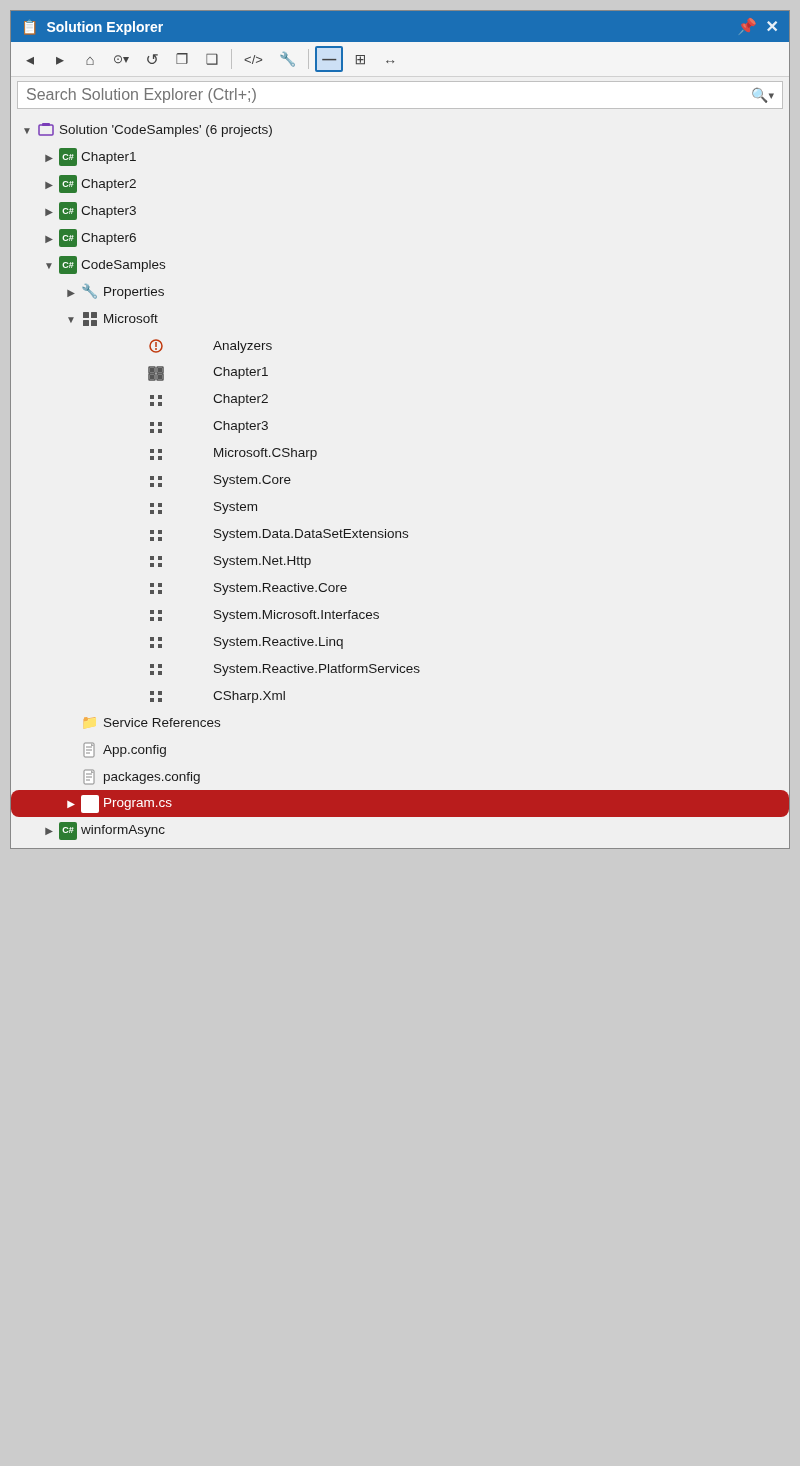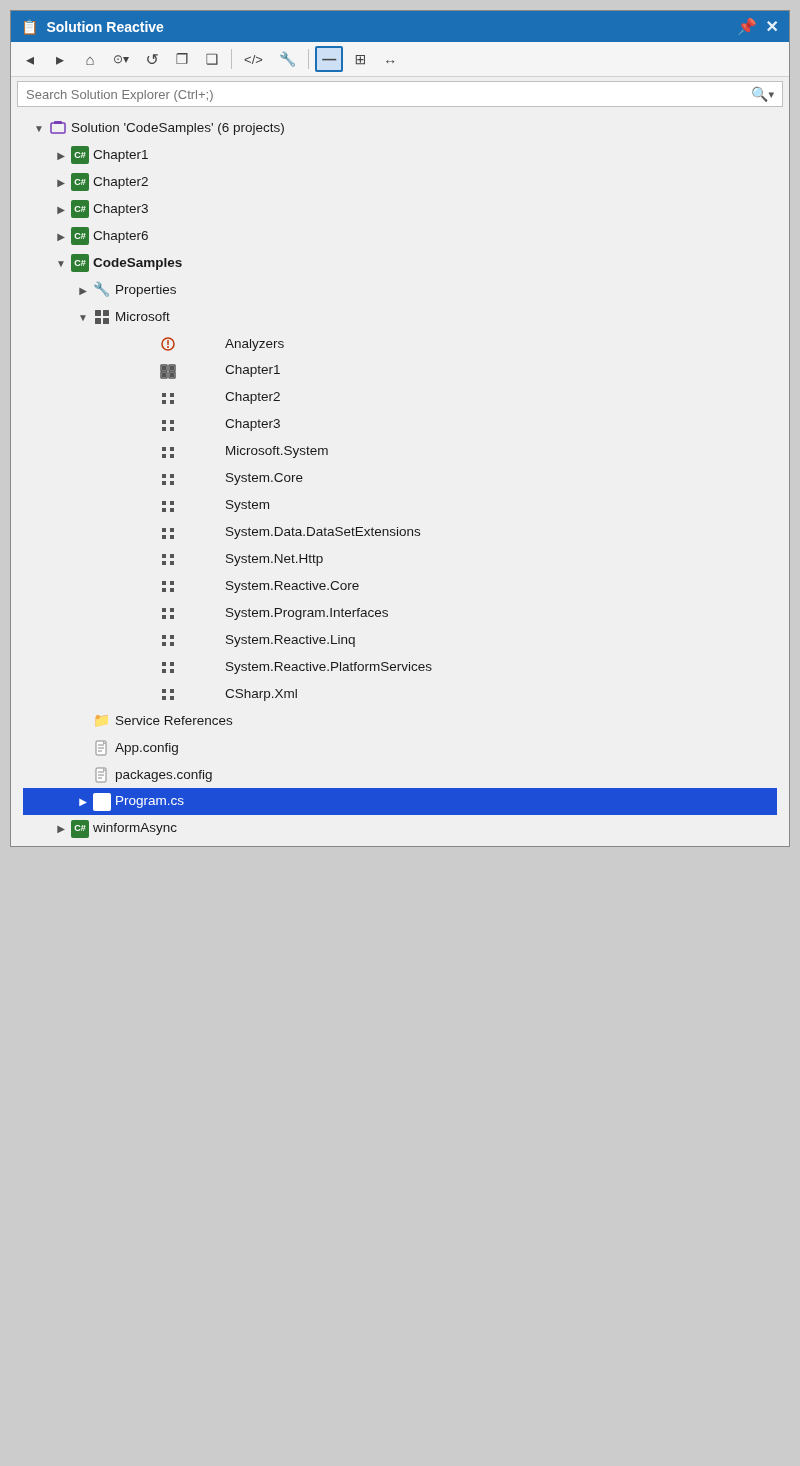--- a/index.html
+++ b/index.html
@@ -82,46 +82,47 @@
       margin: 4px 6px;
       display: flex;
       align-items: center;
       font-size: 13px;
       color: #888;
     }
     .search-bar input {
       border: none;
       outline: none;
       flex: 1;
-      font-size: 13px;
+      font-size: 16px;
       color: #0c4a6e;
       background: transparent;
     }
     .search-icon {
       font-size: 14px;
       color: #555;
       margin-left: 4px;
     }
     .tree-container {
-      padding: 4px 12px;
+      padding: 4px 0;
       overflow-y: auto;
       font-size: 13.5px;
     }
     .tree-item {
       display: flex;
       align-items: center;
       padding: 2px 0;
       cursor: pointer;
       white-space: nowrap;
       color: #1a1a1a;
       line-height: 1.7;
     }
     .tree-item.selected {
-      background: #1d4ed8;
+      background: #b91c1c;
       color: white;
+      border-radius: 8px;
     }
     .tree-item.selected .item-icon { filter: brightness(10); }
     .indent-0 { padding-left: 8px; }
     .indent-1 { padding-left: 30px; }
     .indent-2 { padding-left: 52px; }
     .indent-3 { padding-left: 74px; gap: 44px; }
     .expand-arrow {
       display: inline-flex;
       align-items: center;
       justify-content: center;
@@ -169,32 +170,32 @@
     }
     
     .icon-folder {
       font-size: 14px;
       color: #d4a017;
     }
     .item-label {
       user-select: none;
     }
     .item-label.bold {
-      font-weight: bold;
+      font-weight: normal;
     }
   </style>
 </head>
 <body>
 
 <div class="window">
 
   <div class="title-bar">
     <div class="title-bar-left">
       <span>📋</span>
-      <span>Solution Reactive</span>
+      <span>Solution Explorer</span>
     </div>
     <div class="title-bar-controls">
       <span title="Pin">📌</span>
       <span title="Close">✕</span>
     </div>
   </div>
 
   <div class="toolbar">
     <button class="tb-btn" title="Back">◂</button>
     <button class="tb-btn" title="Forward">▸</button>
@@ -348,21 +349,21 @@
     <div class="tree-item indent-3">
       <span class="expand-arrow none"></span>
       <span class="item-icon">
         <svg width="16" height="16" viewBox="0 0 16 16">
             <rect x="2" y="3" width="4" height="4" fill="#555"></rect>
             <rect x="10" y="3" width="4" height="4" fill="#555"></rect>
             <rect x="2" y="10" width="4" height="4" fill="#555"></rect>
             <rect x="10" y="10" width="4" height="4" fill="#555"></rect>
           </svg>
       </span>
-      <span class="item-label">Microsoft.System</span>
+      <span class="item-label">Microsoft.CSharp</span>
     </div>
 
     <div class="tree-item indent-3">
       <span class="expand-arrow none"></span>
       <span class="item-icon">
         <svg width="16" height="16" viewBox="0 0 16 16">
             <rect x="2" y="3" width="4" height="4" fill="#555"></rect>
             <rect x="10" y="3" width="4" height="4" fill="#555"></rect>
             <rect x="2" y="10" width="4" height="4" fill="#555"></rect>
             <rect x="10" y="10" width="4" height="4" fill="#555"></rect>
@@ -427,21 +428,21 @@
     <div class="tree-item indent-3">
       <span class="expand-arrow none"></span>
       <span class="item-icon">
         <svg width="16" height="16" viewBox="0 0 16 16">
             <rect x="2" y="3" width="4" height="4" fill="#555"></rect>
             <rect x="10" y="3" width="4" height="4" fill="#555"></rect>
             <rect x="2" y="10" width="4" height="4" fill="#555"></rect>
             <rect x="10" y="10" width="4" height="4" fill="#555"></rect>
           </svg>
       </span>
-      <span class="item-label">System.Program.Interfaces</span>
+      <span class="item-label">System.Microsoft.Interfaces</span>
     </div>
 
     <div class="tree-item indent-3">
       <span class="expand-arrow none"></span>
       <span class="item-icon">
         <svg width="16" height="16" viewBox="0 0 16 16">
             <rect x="2" y="3" width="4" height="4" fill="#555"></rect>
             <rect x="10" y="3" width="4" height="4" fill="#555"></rect>
             <rect x="2" y="10" width="4" height="4" fill="#555"></rect>
             <rect x="10" y="10" width="4" height="4" fill="#555"></rect>

